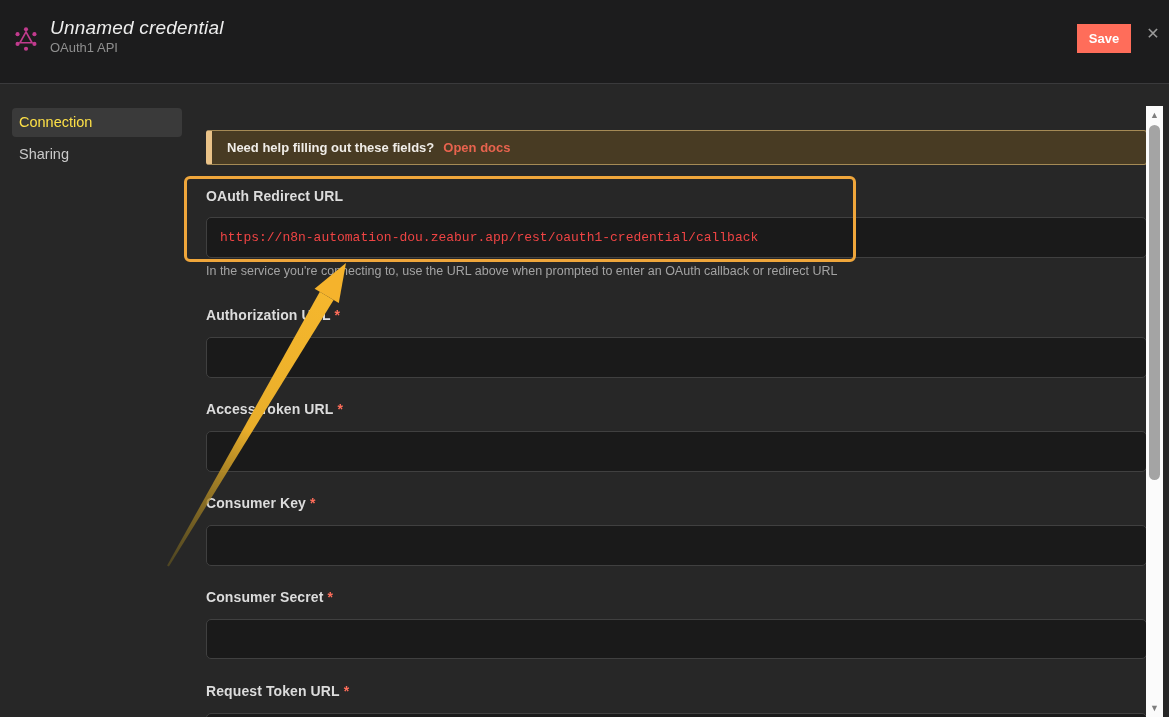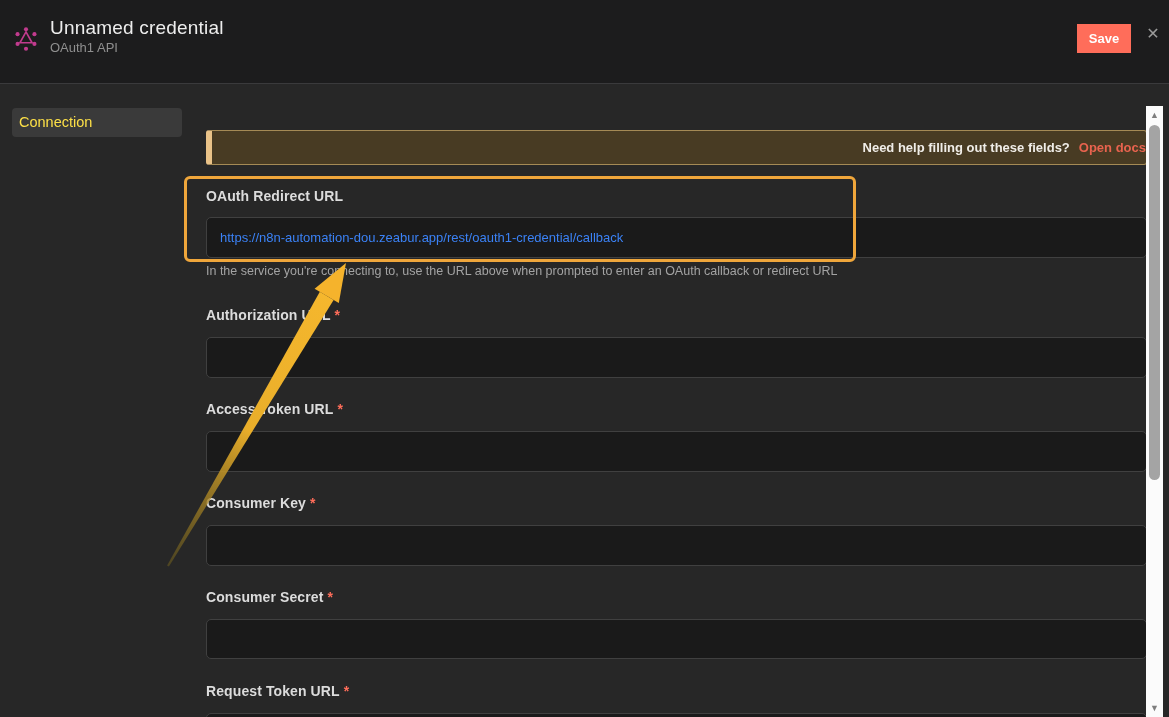--- a/index.html
+++ b/index.html
@@ -28,20 +28,21 @@
     left: 13px; top: 26px;
     width: 26px; height: 26px;
   }
   .title {
     position: absolute;
     left: 50px; top: 17px;
     font-size: 19px;
     font-weight: 500;
     color: #ededed;
     letter-spacing: 0.2px;
+    font-style: italic;
   }
   .subtitle {
     position: absolute;
     left: 50px; top: 40px;
     font-size: 13px;
     color: #8f8f8f;
   }
   .save-btn {
     position: absolute;
     left: 1077px; top: 24px;
@@ -93,21 +94,20 @@
     position: absolute;
     left: 206px; top: 130px;
     width: 941px; height: 35px;
     background: #483b23;
     border: 1px solid #a58a55;
     border-left: 6px solid #e9c288;
     border-radius: 3px;
     display: flex;
     align-items: center;
     z-index: 1;
-    justify-content: flex-end;
   }
   .banner-text {
     margin-left: 15px;
     font-size: 13px;
     font-weight: 600;
     color: #f0ede8;
   }
   .banner-link {
     margin-left: 9px;
     font-size: 13px;
@@ -135,23 +135,23 @@
     background: #1a1a1a;
     border: 1px solid #404040;
     border-radius: 5px;
     color: #d6d6d6;
     font-size: 13px;
     padding: 0 13px;
     font-family: "Liberation Sans", sans-serif;
     outline: none;
   }
   .field-input.mono {
-    font-family: Liberation Sans, sans-serif;
-    font-size: 13px;
-    color: #3b82f6;
+    font-family: Liberation Mono, monospace;
+    font-size: 13px;
+    color: #ef4444;
   }
   .helper {
     position: absolute;
     left: 206px; top: 264px;
     font-size: 12.5px;
     color: #a3a3a3;
   }
 
   
   .highlight-box {
@@ -220,20 +220,21 @@
       </g>
     </svg>
     <div class="title">Unnamed credential</div>
     <div class="subtitle">OAuth1 API</div>
     <button class="save-btn">Save</button>
     <div class="close-btn">✕</div>
   </div>
 
   <div class="sidebar">
     <div class="side-item active">Connection</div>
+    <div class="side-item">Sharing</div>
   </div>
 
   <div class="banner">
     <span class="banner-text">Need help filling out these fields?</span>
     <a class="banner-link">Open docs</a>
   </div>
 
   <div class="field-label" style="top:188px">OAuth Redirect URL</div>
   <input class="field-input mono" style="top: 217px;" readonly="" value="https://n8n-automation-dou.zeabur.app/rest/oauth1-credential/callback">
   <div class="helper">In the service you're connecting to, use the URL above when prompted to enter an OAuth callback or redirect URL</div>

